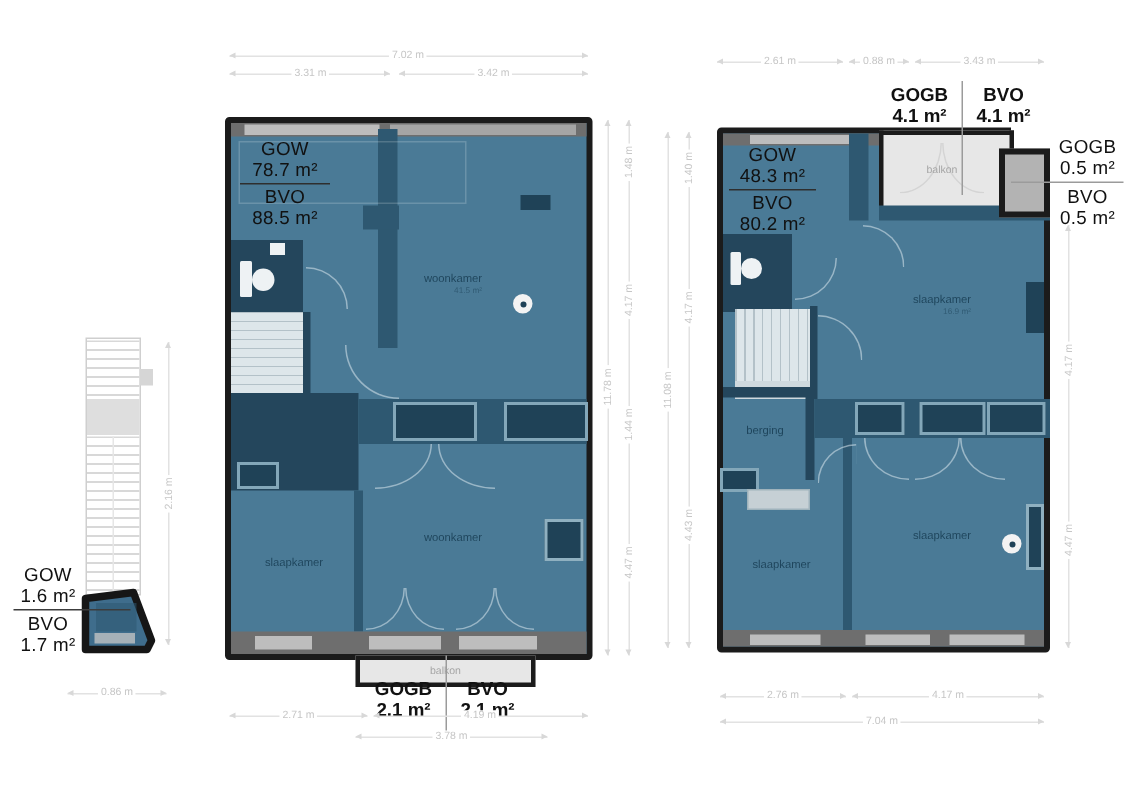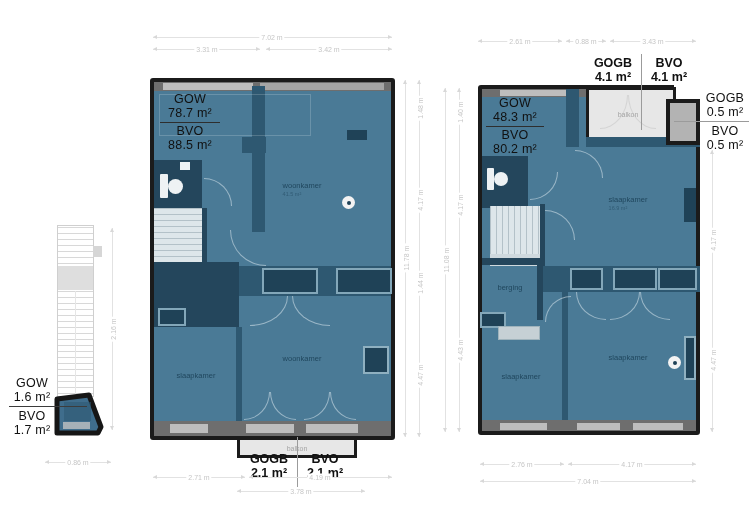--- a/index.html
+++ b/index.html
@@ -34,21 +34,21 @@
   
   .fraction{position:absolute;text-align:center;color:#111;font-size:12.5px;line-height:13.5px;letter-spacing:.2px;}
   .fraction .hr{height:1px;background:#2e2e2e;margin:2px 2px;}
   .fraction .gap{height:6px;}
   .pair{position:absolute;display:flex;color:#111;font-size:12.5px;line-height:14px;text-align:center;}
   .pair .col{width:56px;font-weight:bold;}
   .vline{position:absolute;width:1px;background:#9b9b9b;}
   .hline{position:absolute;height:1px;background:#9b9b9b;}
   .leader{position:absolute;height:1px;background:#3c3c3c;}
   .room{position:absolute;transform:translate(-50%,-50%);color:#173c52;font-size:7.5px;opacity:.85;
-        white-space:nowrap;text-align:left;}
+        white-space:nowrap;text-align:right;}
   .room .sub{font-size:5.5px;opacity:.6;margin-top:1px;}
   
   .shaft{position:absolute;background:#fff;border:1px solid #cfcfcf;box-sizing:border-box;}
   .shaft-steps{position:absolute;background-image:repeating-linear-gradient(to bottom,#d8d8d8 0,#d8d8d8 1px,transparent 1px,transparent 6px);}
   
   .dimh{position:absolute;height:1px;background:#e2e2e2;}
   .dimh::before{content:"";position:absolute;left:0;top:-2px;border-top:2px solid transparent;
     border-bottom:2px solid transparent;border-right:4px solid #d8d8d8;}
   .dimh::after{content:"";position:absolute;right:0;top:-2px;border-top:2px solid transparent;
     border-bottom:2px solid transparent;border-left:4px solid #d8d8d8;}

